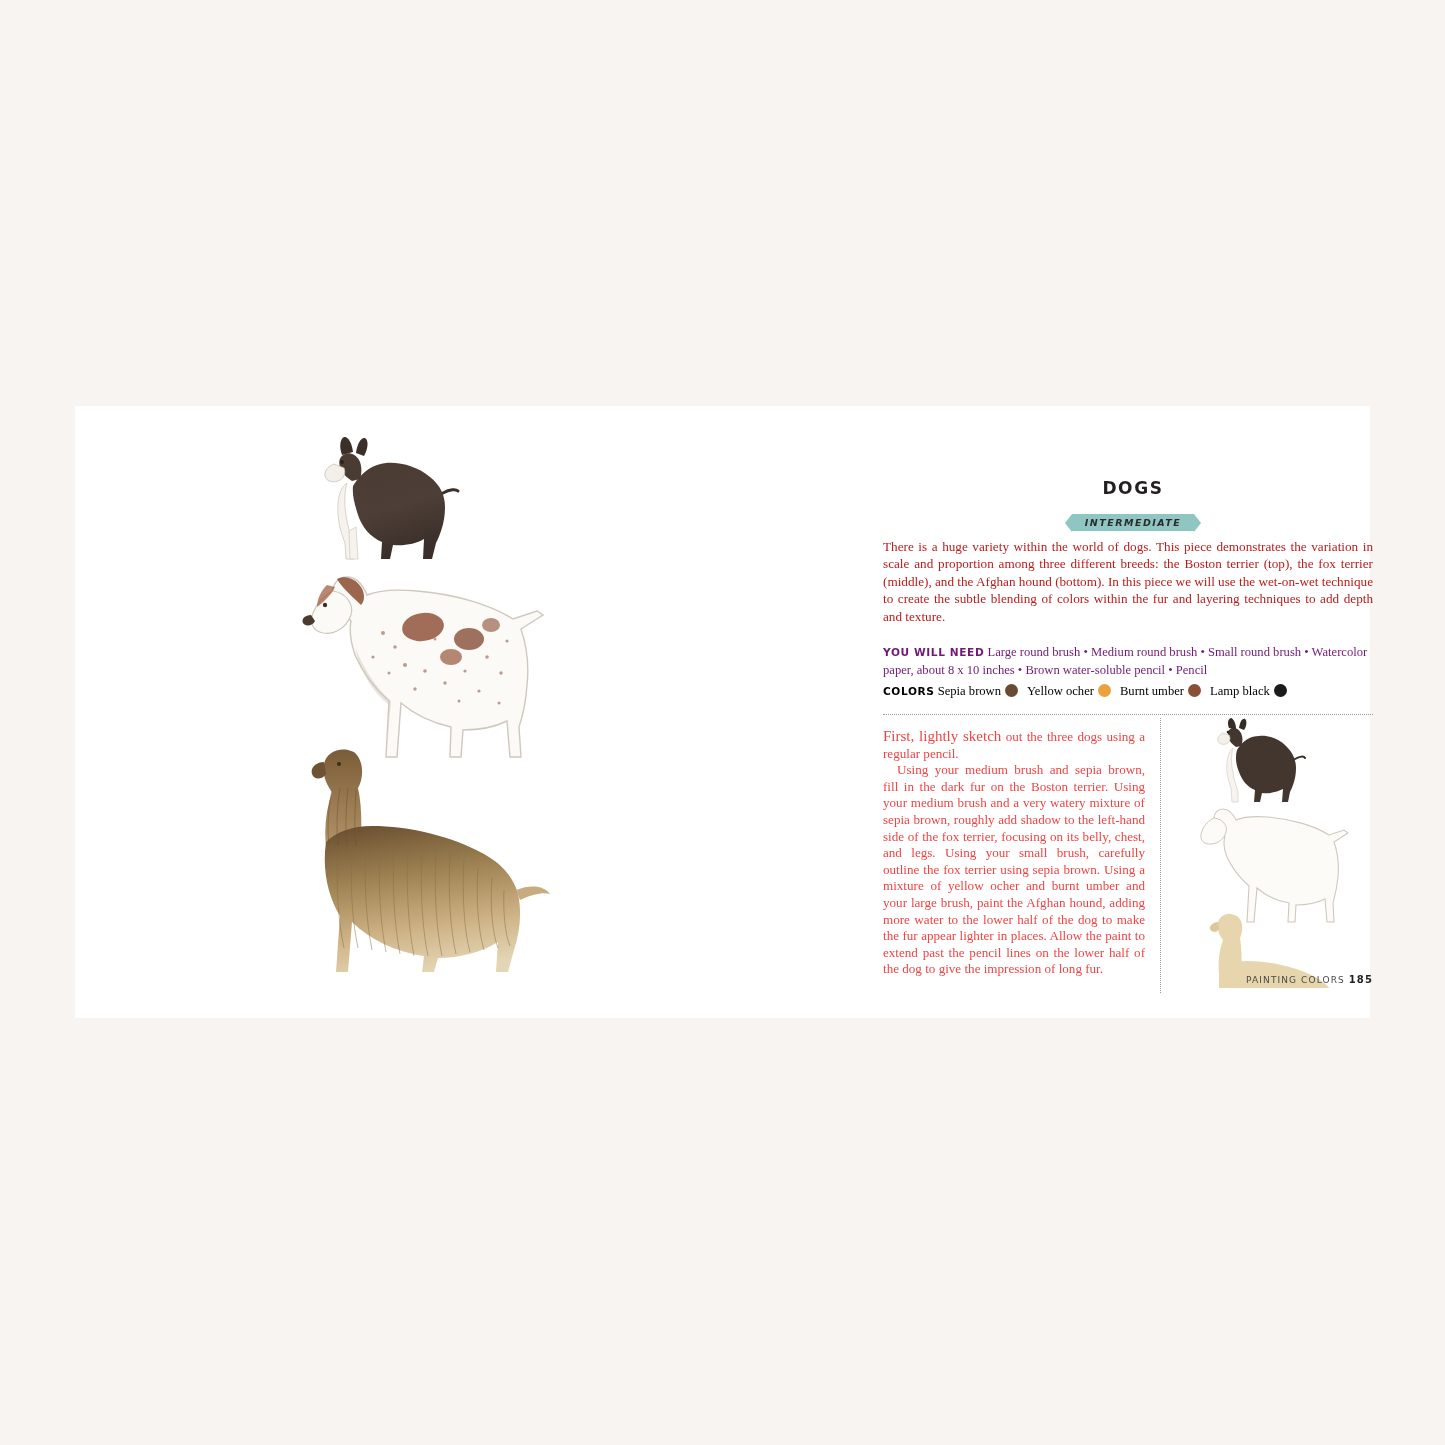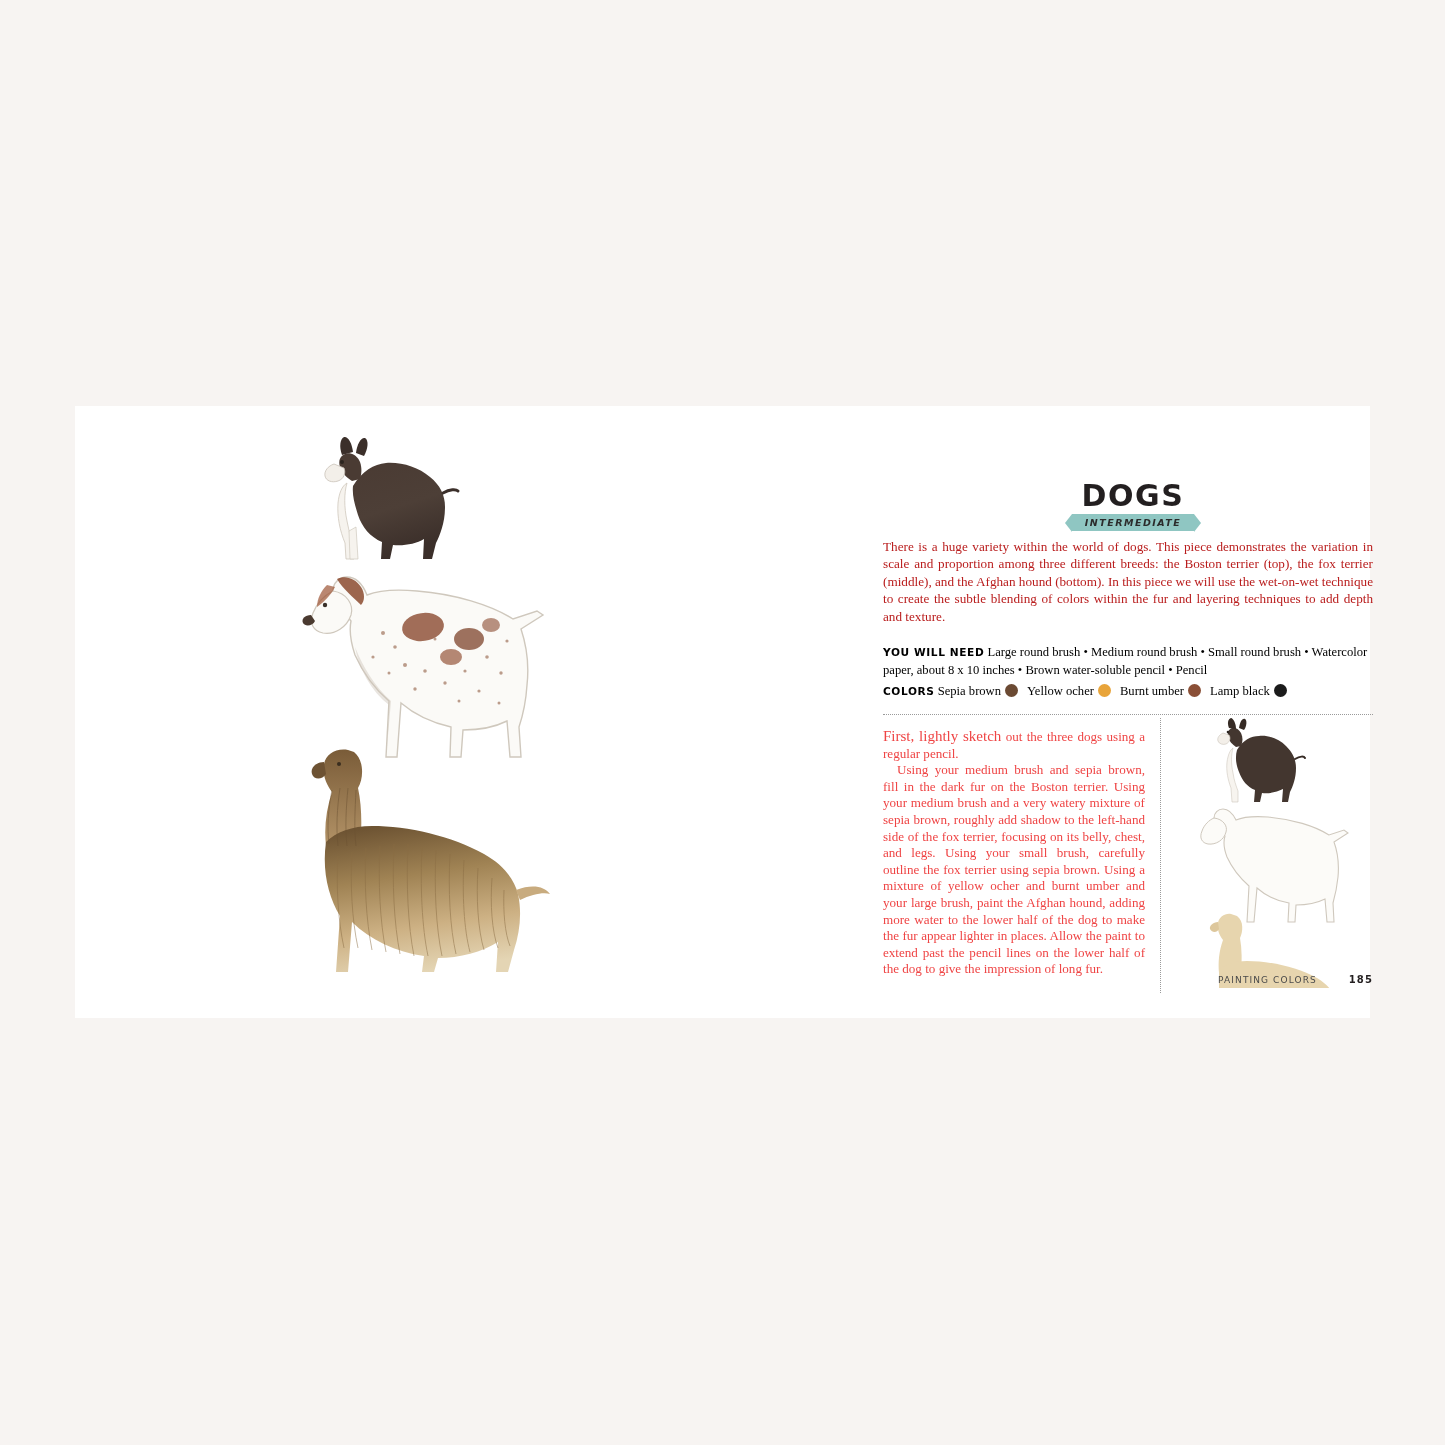--- a/index.html
+++ b/index.html
@@ -40,21 +40,21 @@
     width: 647px;
     height: 612px;
   }
   .title {
     position: absolute;
     left: 160px;
     top: 72px;
     width: 500px;
     text-align: center;
     font-family: "DejaVu Sans", sans-serif;
-    font-size: 30px;
+    font-size: 17px;
     font-weight: 700;
     letter-spacing: 1.6px;
     color: #231f20;
   }
   .level-badge-wrap {
     position: absolute;
     left: 160px;
     top: 106px;
     width: 500px;
     text-align: center;
@@ -99,21 +99,21 @@
     color: #b91c1c;
     text-align: justify;
   }
   .needs {
     position: absolute;
     left: 160px;
     top: 238px;
     width: 490px;
     font-size: 12.6px;
     line-height: 17.6px;
-    color: #000000;
+    color: #701a75;
   }
   .needs .lbl,
   .colors .lbl {
     font-family: "DejaVu Sans", sans-serif;
     font-size: 10.6px;
     font-weight: 700;
     letter-spacing: 0.6px;
   }
   .colors {
     position: absolute;
@@ -173,21 +173,20 @@
     width: 320px;
     text-align: right;
     font-family: "DejaVu Sans", sans-serif;
     font-size: 9px;
     letter-spacing: 1.1px;
     color: #4a4a4a;
   }
   .footer b {
     color: #231f20;
     font-size: 10px;
-    margin-left: 28px;
   }
   .mini-panel {
     position: absolute;
     left: 452px;
     top: 312px;
     width: 198px;
     height: 270px;
   }
 </style>
 </head>

